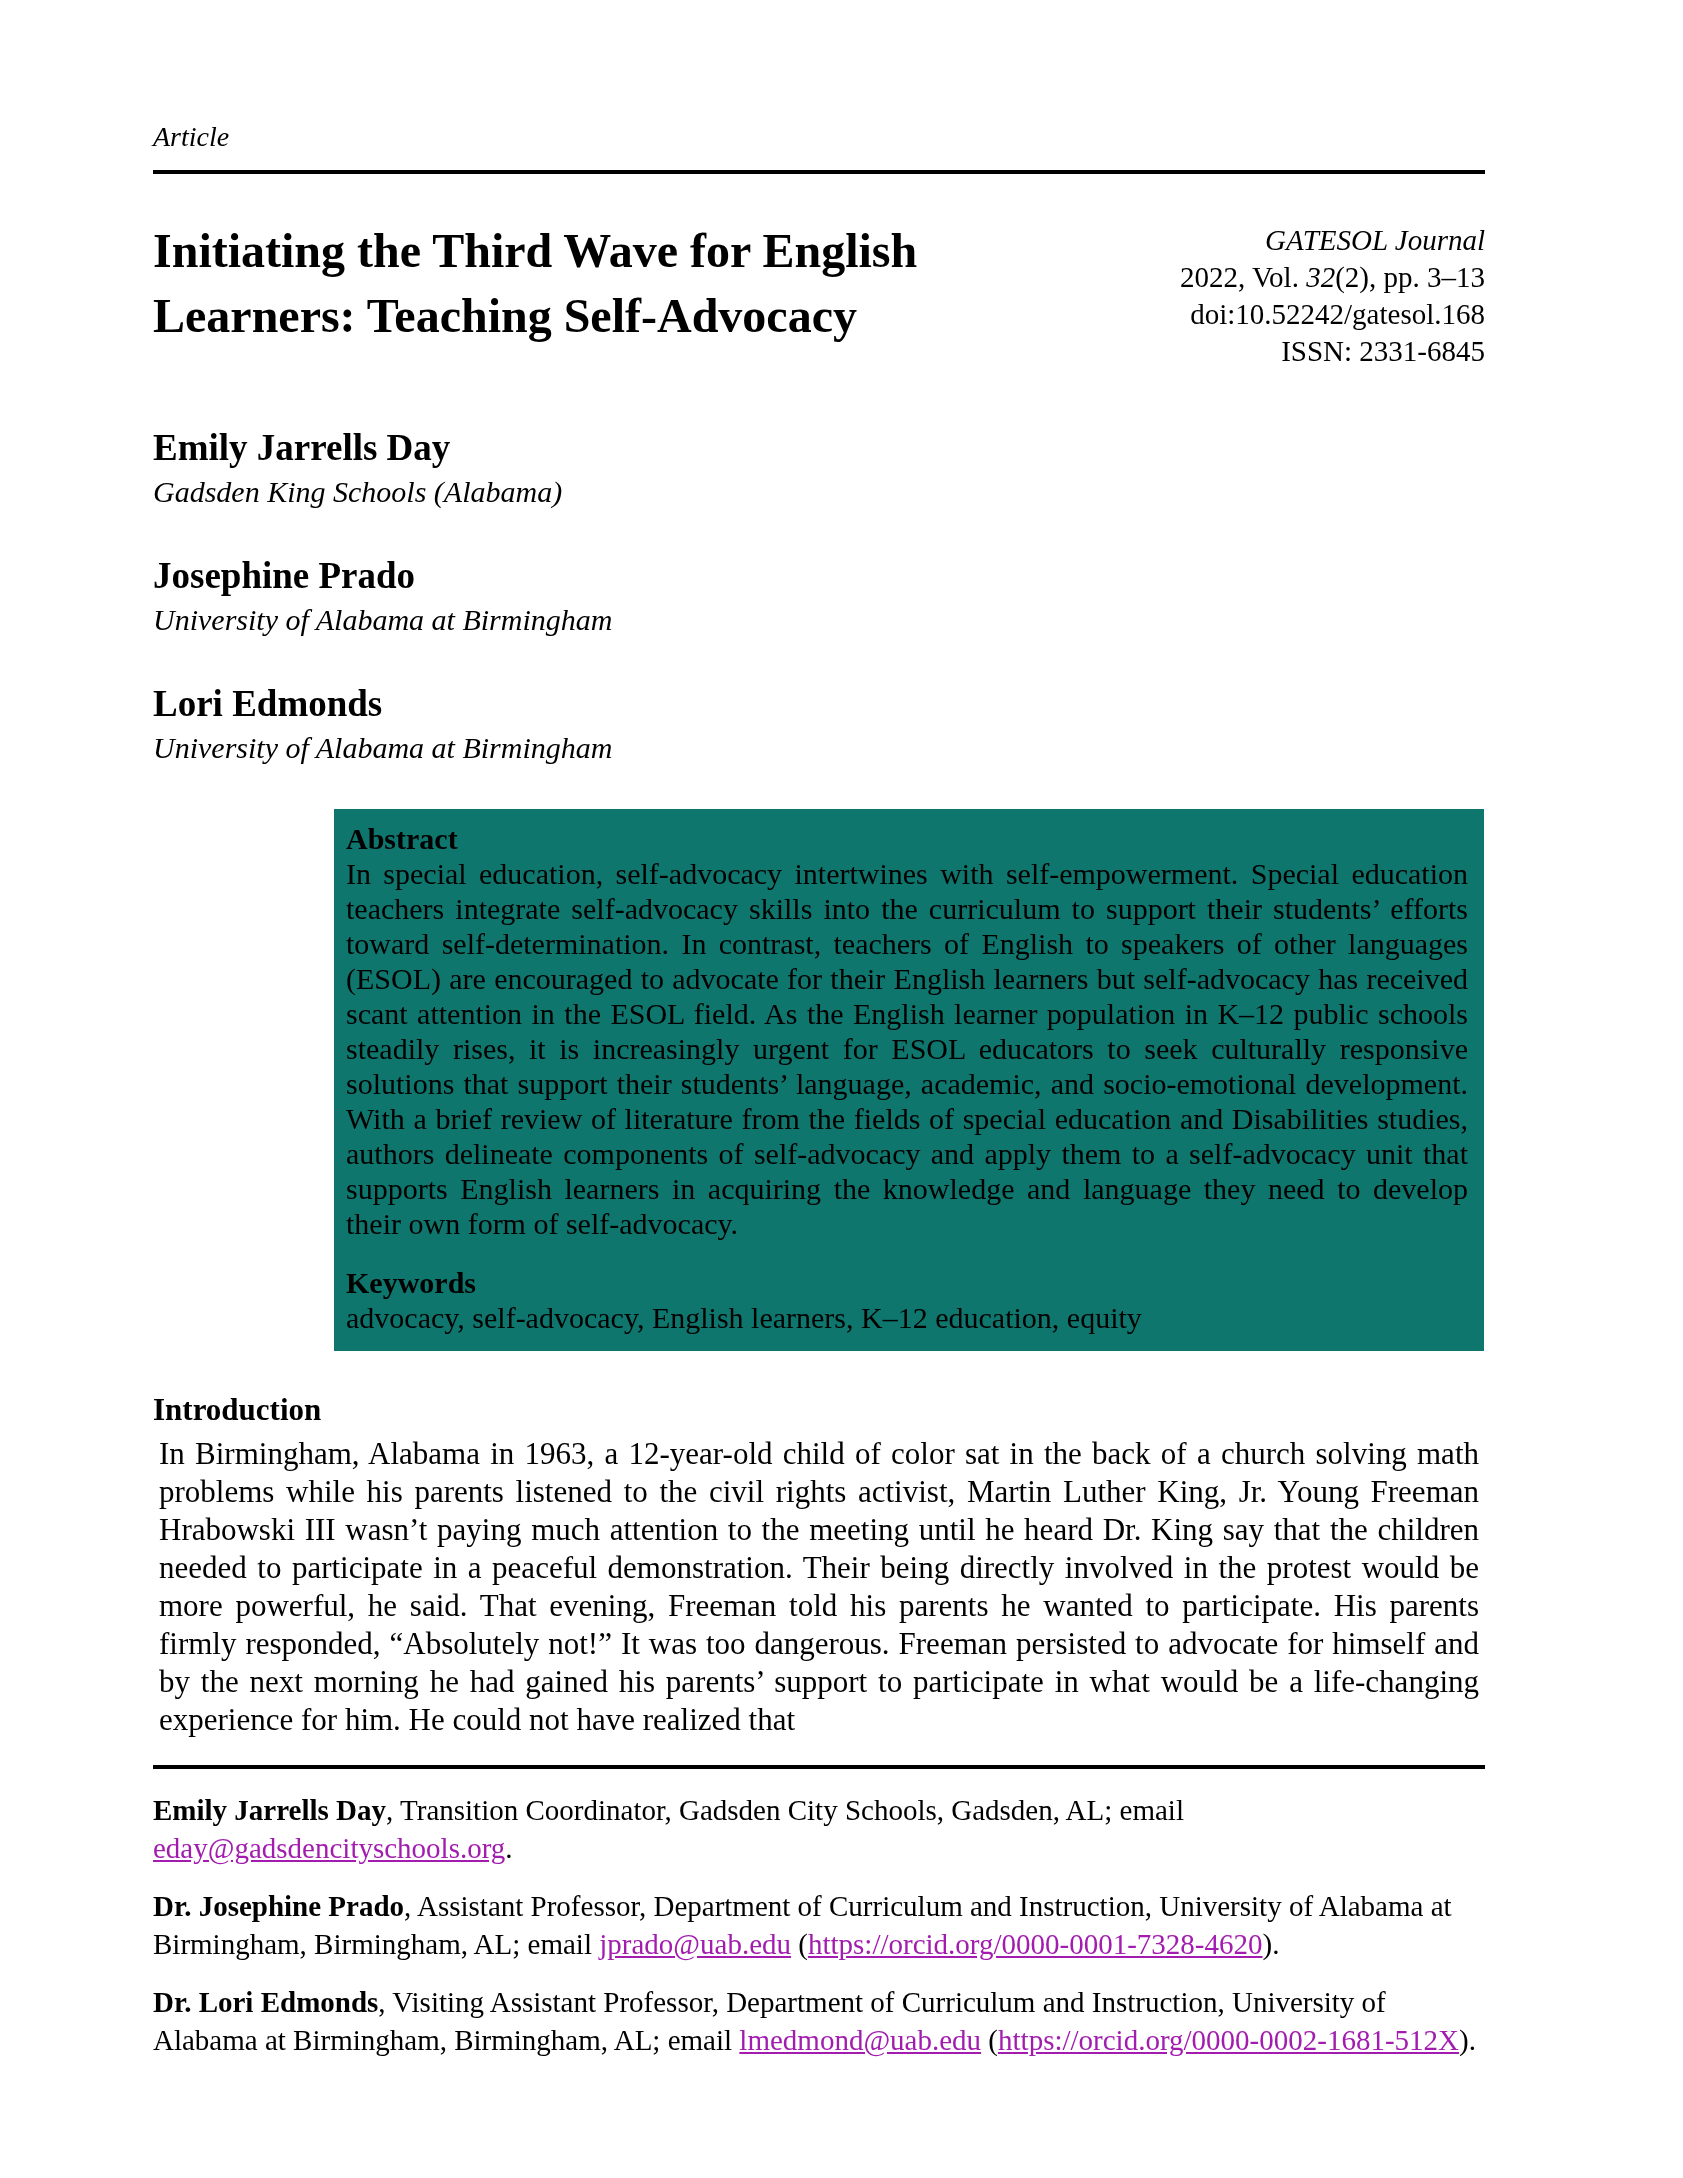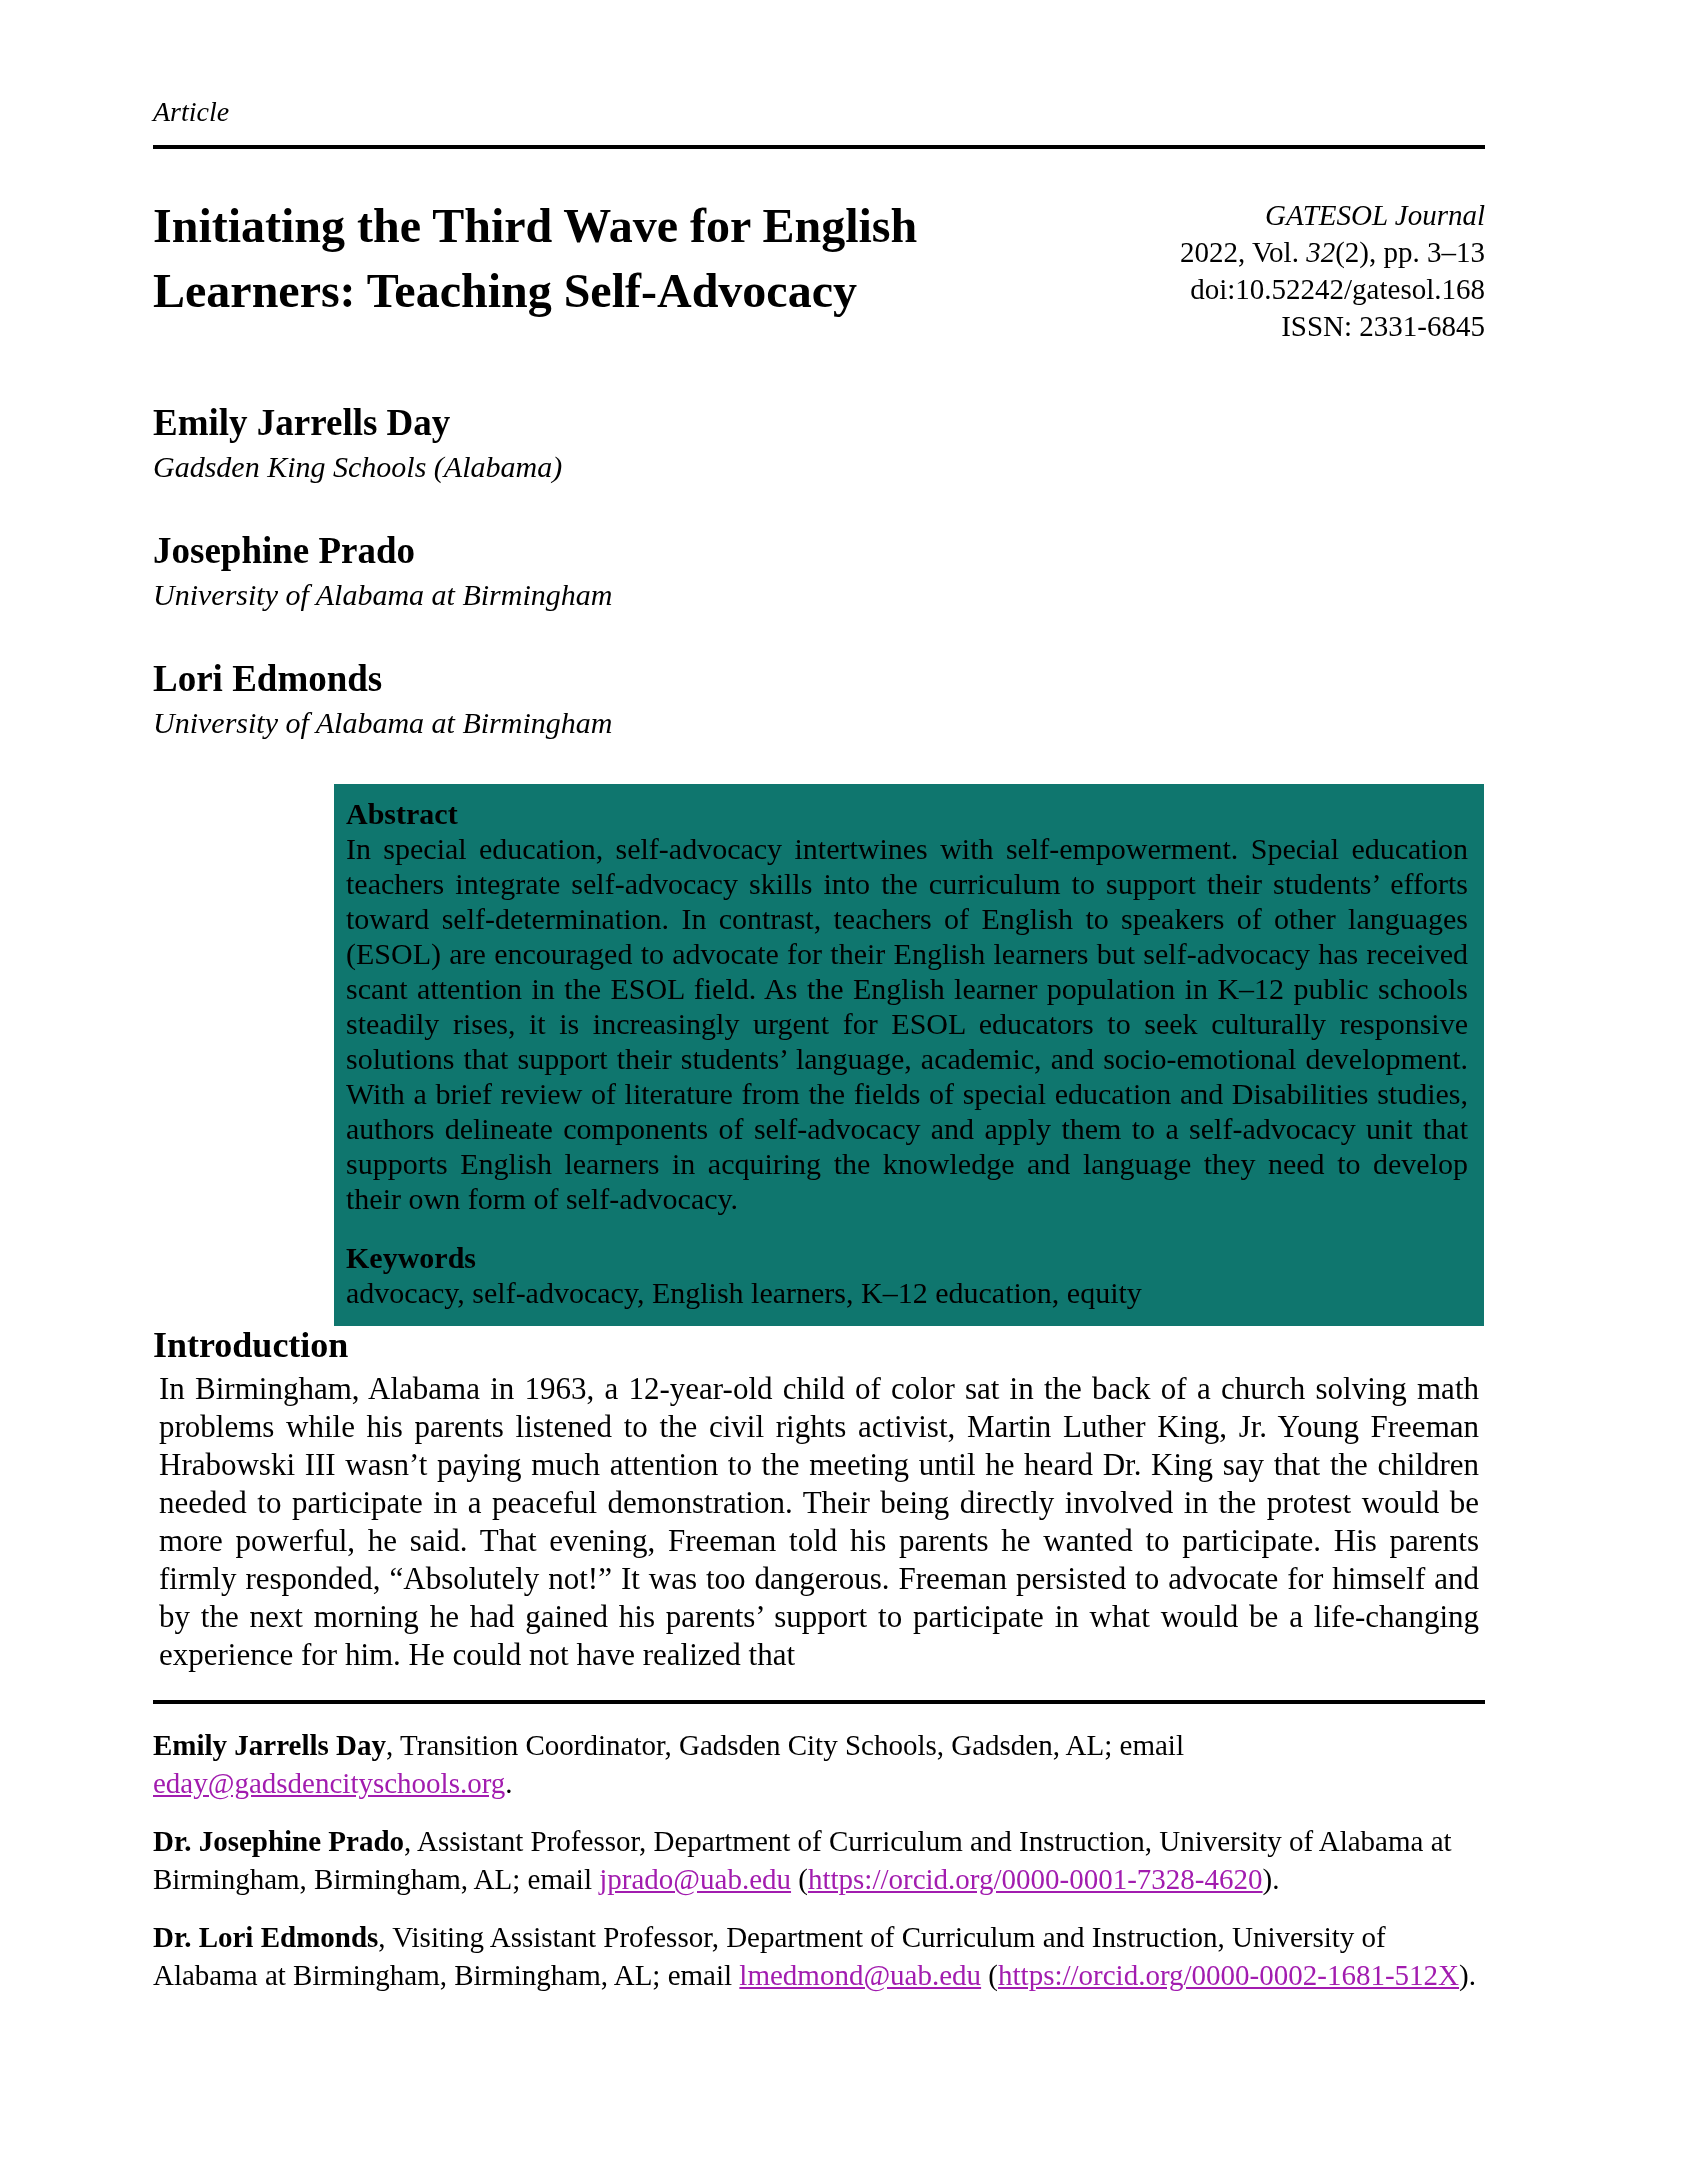--- a/index.html
+++ b/index.html
@@ -8,21 +8,21 @@
     height: 2178px;
     background: #ffffff;
     color: #000000;
     font-family: "Liberation Serif", "DejaVu Serif", serif;
     overflow: hidden;
   }
   .page {
     box-sizing: border-box;
     width: 1683px;
     height: 1960px;
-    padding: 95px 198px 0 153px;
+    padding: 120px 198px 0 153px;
     font-family: Liberation Serif, serif;
   }
   .kicker {
     font-style: italic;
     font-size: 28px;
     line-height: 34px;
   }
   .top-rule {
     border: none;
     border-top: 4px solid #000;
@@ -66,22 +66,23 @@
     width: 1150px;
     background: #0f766e;
     padding: 12px 16px 16px 12px;
     font-size: 30px;
     line-height: 35px;
   }
   .abstract-heading { font-weight: bold; }
   .abstract-body { text-align: justify; }
   .keywords-heading { font-weight: bold; margin-top: 24px; }
   .section-heading {
-    font-size: 36px;
+    font-size: 31px;
     font-weight: bold;
+    margin-top: 40px;
     line-height: 38px;
   }
   .intro-paragraph {
     font-size: 31px;
     line-height: 38px;
     text-align: justify;
     margin: 6px;
   }
   .foot-rule {
     border: none;

